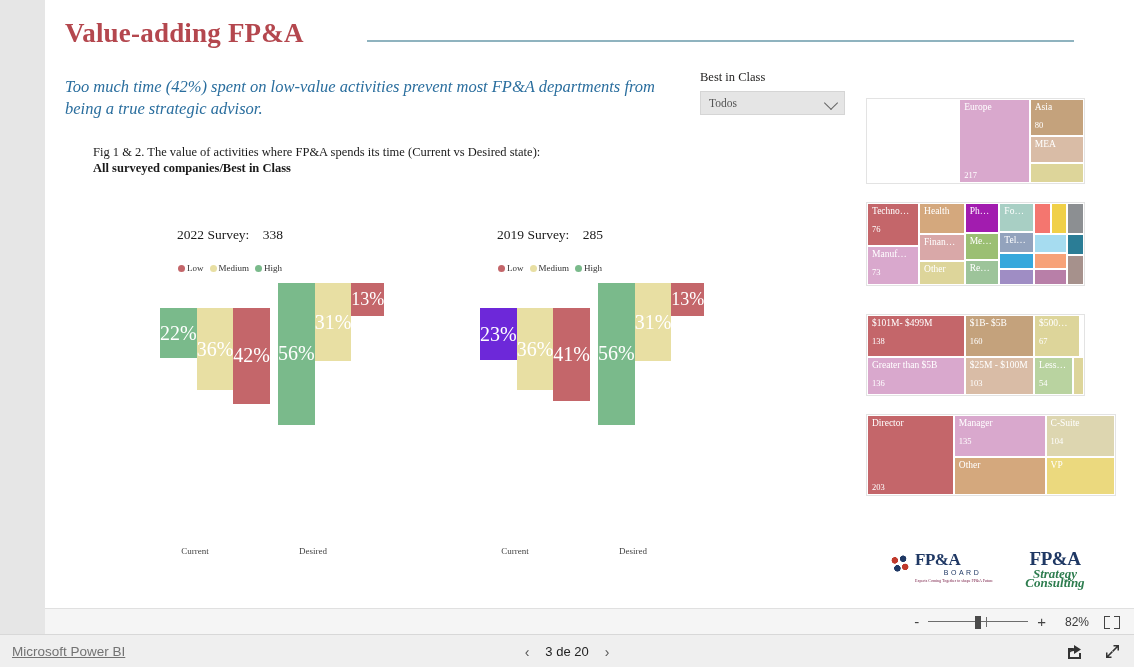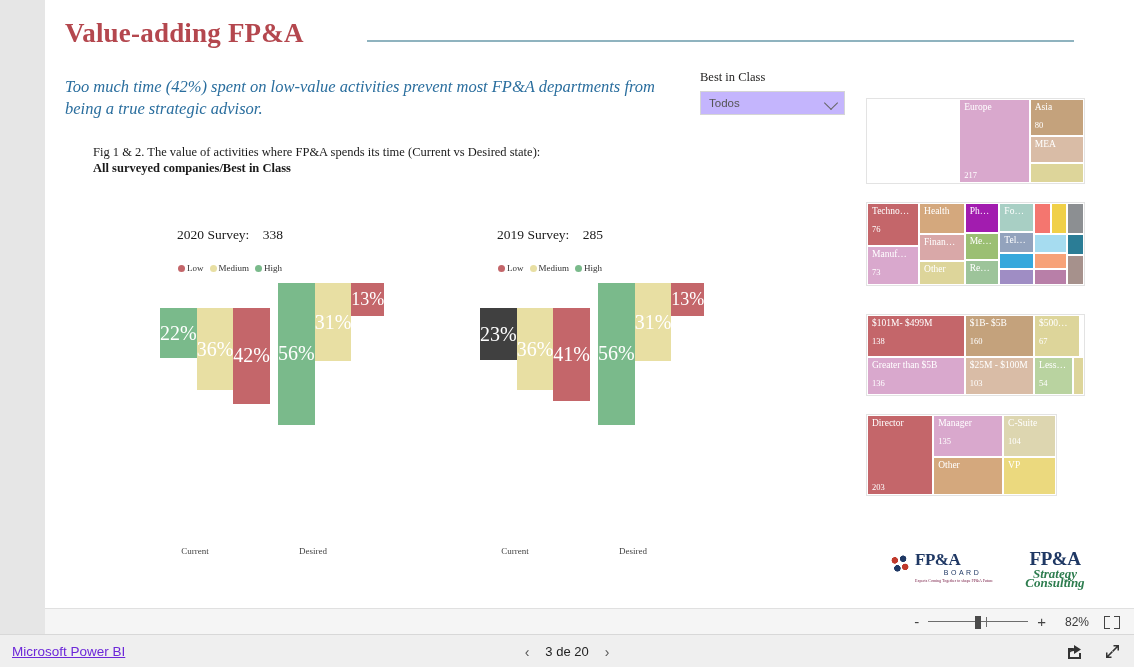--- a/index.html
+++ b/index.html
@@ -143,25 +143,25 @@
   #slicer-title {
     font-family: "Liberation Serif", serif;
     font-size: 12.5px;
     color: #252423;
     margin-bottom: 6px;
   }
   #slicer-dropdown {
     position: relative;
     height: 22px;
     border: 1px solid #d5d5d5;
-    background: #c4b5fd;
+    background: #e5e5e5;
     display: flex;
     align-items: center;
     padding: 0 8px;
-    font-family: Liberation Sans, sans-serif;
+    font-family: Liberation Serif, serif;
     font-size: 11.5px;
     color: #555;
     cursor: pointer;
   }
   #slicer-dropdown .chev {
     position: absolute;
     right: 8px;
     top: 6px;
     width: 9px;
     height: 9px;
@@ -174,21 +174,21 @@
   .treemap {
     position: absolute;
     left: 821px;
     border: 1px solid #e3e3e3;
     box-sizing: border-box;
     background: #fff;
   }
   #treemap-region    { top: 98px;  width: 219px; height: 86px; }
   #treemap-industry  { top: 202px; width: 219px; height: 84px; }
   #treemap-revenue   { top: 314px; width: 219px; height: 82px; }
-  #treemap-role      { top: 414px; width: 191px; height: 82px; }
+  #treemap-role      { top: 414px; width: 250px; height: 82px; }
 
   .tile {
     position: absolute;
     box-sizing: border-box;
     border: 1px solid #ffffff;
     overflow: hidden;
   }
   .tile-label {
     position: absolute;
     left: 4px;
@@ -304,21 +304,21 @@
   
   #status-bar {
     position: absolute;
     left: 0; top: 634px;
     width: 1134px; height: 33px;
     background: #efefef;
     border-top: 1px solid #d8d8d8;
   }
   #powerbi-link {
     position: absolute; left: 12px; top: 9px;
-    font-size: 13.5px; color: #6d28d9;
+    font-size: 13.5px; color: #737373;
     text-decoration: underline; cursor: pointer;
   }
   #pager {
     position: absolute; left: 0; top: 0; width: 1134px; height: 33px;
     display: flex; align-items: center; justify-content: center; gap: 16px;
   }
   .pager-arrow { font-size: 14px; color: #555; cursor: pointer; user-select: none; }
   #pager-label { font-size: 13px; color: #222; }
   #share-icon, #fullscreen-icon {
     position: absolute; top: 8px; width: 17px; height: 17px; cursor: pointer;
@@ -336,21 +336,21 @@
 
   <div id="subtitle">Too much time (42%) spent on low-value activities prevent most FP&amp;A departments from being a true strategic advisor.</div>
 
   <div id="fig-caption">
     <span>Fig 1 &amp; 2. The value of activities where FP&amp;A spends its time (Current vs Desired state):</span><br>
     <span class="bold">All surveyed companies/Best in Class</span>
   </div>
 
   <div class="chart-block" id="chart-2020">
     <div class="chart-heading">
-      <span>2020 Survey:</span>
+      <span>2022 Survey:</span>
       <span class="count">338</span>
     </div>
     <div class="chart-legend">
       <span class="legend-entry">
         <span class="legend-dot" style="background:#c4666a"></span>
         <span>Low</span>
       </span>
       <span class="legend-entry">
         <span class="legend-dot" style="background:#e8dfa3"></span>
         <span>Medium</span>
@@ -390,21 +390,21 @@
         <span class="legend-dot" style="background:#e8dfa3"></span>
         <span>Medium</span>
       </span>
       <span class="legend-entry">
         <span class="legend-dot" style="background:#7aba8b"></span>
         <span>High</span>
       </span>
     </div>
     <div class="plot-area">
       <div class="bar-col current" style="height:228px">
-        <div class="bar-seg" style="background:#404040;height:23%">23%</div>
+        <div class="bar-seg" style="background:#6d28d9;height:23%">23%</div>
         <div class="bar-seg" style="background:#e8dfa3;height:36%">36%</div>
         <div class="bar-seg" style="background:#c4666a;height:41%">41%</div>
       </div>
       <div class="bar-col desired" style="height:253px">
         <div class="bar-seg" style="background:#7aba8b;height:56%">56%</div>
         <div class="bar-seg" style="background:#e8dfa3;height:31%">31%</div>
         <div class="bar-seg small-label" style="background:#c4666a;height:13%">13%</div>
       </div>
       <div class="cat-label current">Current</div>
       <div class="cat-label desired">Desired</div>

